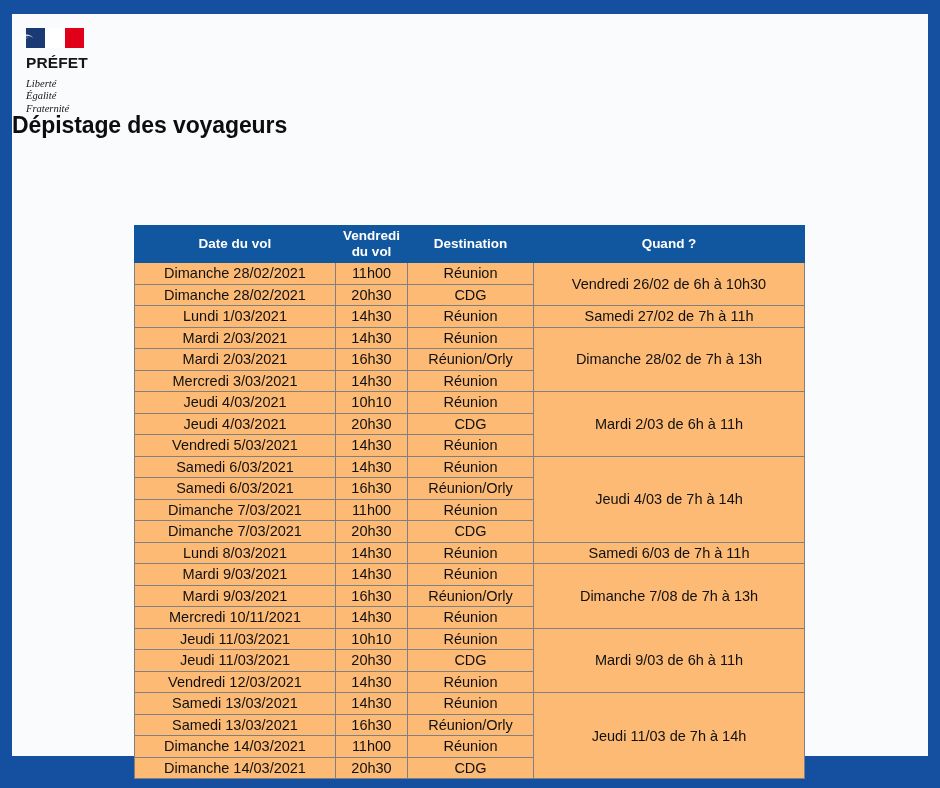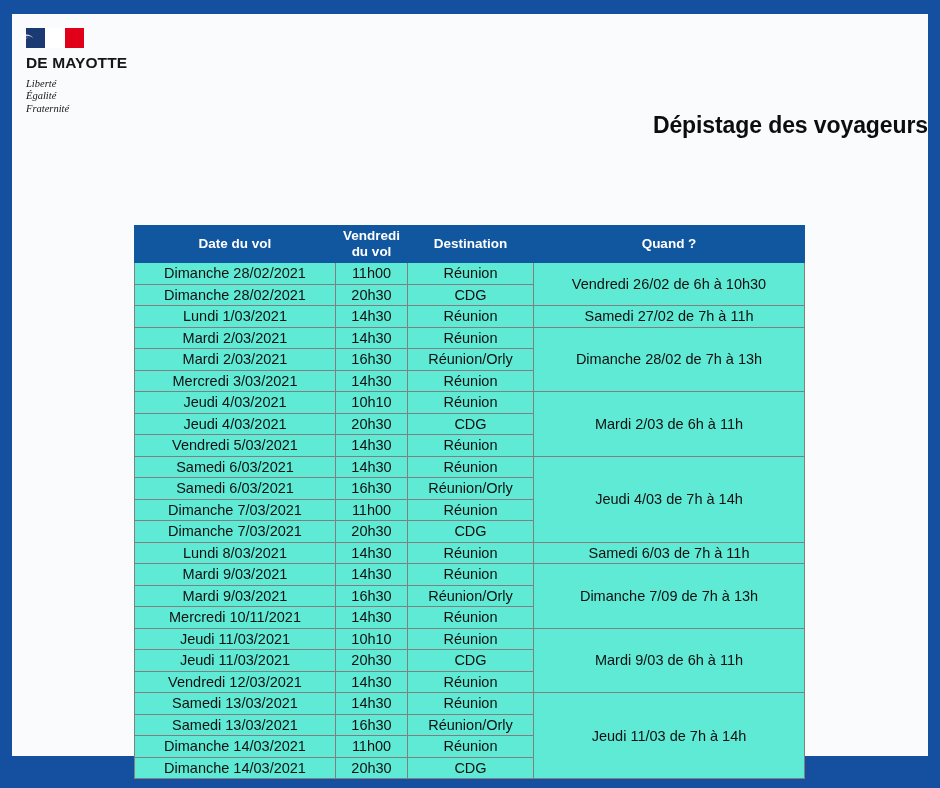--- a/index.html
+++ b/index.html
@@ -69,41 +69,41 @@
     line-height: 12.5px;
     color: #161616;
   }
 
   
   #title {
     position: absolute;
     left: 0;
     top: 96px;
     width: 916px;
-    text-align: right;
+    text-align: left;
     font-weight: bold;
     font-size: 23px;
     line-height: 31px;
     color: #0D0D0D;
     letter-spacing: -0.1px;
   }
 
   
   #sched-wrap {
     position: absolute;
     left: 122px;
     top: 211px;
     width: 670px;
   }
 
   table#sched {
     border-collapse: collapse;
     table-layout: fixed;
     width: 670px;
-    background: #5eead4;
+    background: #fdba74;
   }
 
   table#sched th,
   table#sched td {
     border: 1px solid #808080;
     text-align: center;
     vertical-align: middle;
     font-size: 14.5px;
     color: #111111;
     white-space: nowrap;
@@ -145,21 +145,21 @@
       <div class="band blue">
         <svg class="marianne" viewBox="0 0 60 40">
           <path d="M8 30 C12 16 24 8 38 10 C46 11 52 16 54 22 C50 18 44 15 38 15 C28 15 18 21 14 31 Z" fill="#ffffff" opacity="0.9"></path>
           <path d="M20 31 C24 23 32 19 40 20 C34 21 28 25 25 31 Z" fill="#ffffff" opacity="0.75"></path>
         </svg>
       </div>
       <div class="band white"></div>
       <div class="band red"></div>
     </div>
 
-    <div class="logo-title">DE MAYOTTE</div>
+    <div class="logo-title">PRÉFET</div>
 
     <div class="logo-motto">
       <div>Liberté</div>
       <div>Égalité</div>
       <div>Fraternité</div>
     </div>
   </div>
 
   <div id="title">
     <div>Dépistage des voyageurs</div>
@@ -258,21 +258,21 @@
           <tr>
             <td class="c-date">Lundi 8/03/2021</td>
             <td class="c-time">14h30</td>
             <td class="c-dest">Réunion</td>
             <td class="c-when" rowspan="1">Samedi 6/03 de 7h à 11h</td>
           </tr>
           <tr>
             <td class="c-date">Mardi 9/03/2021</td>
             <td class="c-time">14h30</td>
             <td class="c-dest">Réunion</td>
-            <td class="c-when" rowspan="3">Dimanche 7/09 de 7h à 13h</td>
+            <td class="c-when" rowspan="3">Dimanche 7/08 de 7h à 13h</td>
           </tr>
           <tr>
             <td class="c-date">Mardi 9/03/2021</td>
             <td class="c-time">16h30</td>
             <td class="c-dest">Réunion/Orly</td>
           </tr>
           <tr>
             <td class="c-date">Mercredi 10/11/2021</td>
             <td class="c-time">14h30</td>
             <td class="c-dest">Réunion</td>

